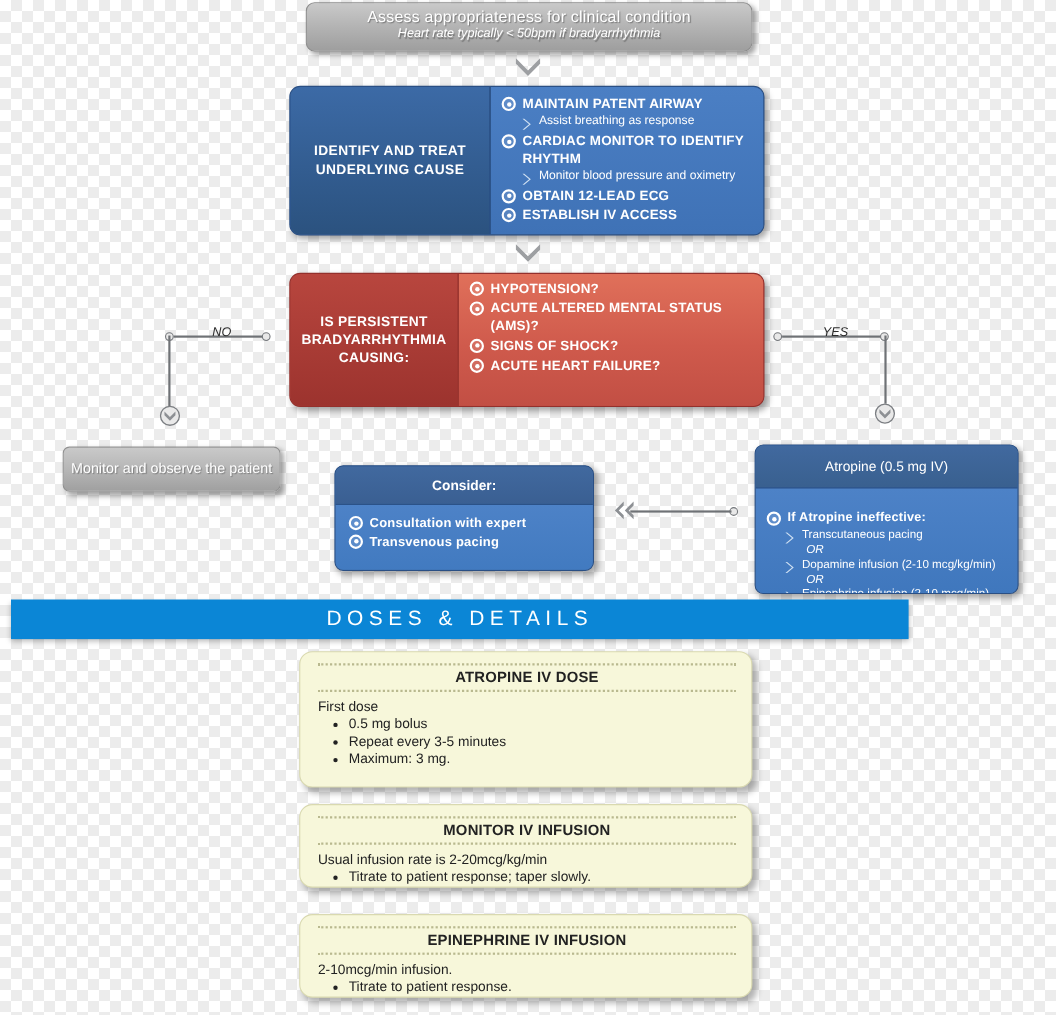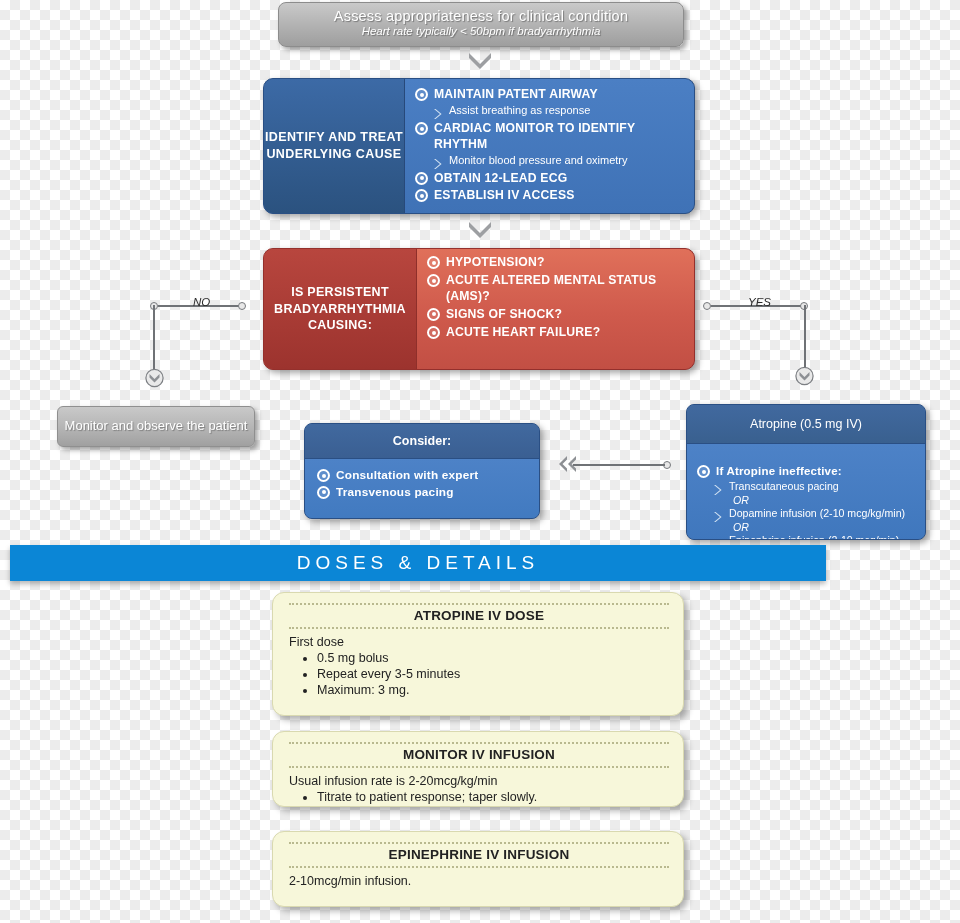--- a/index.html
+++ b/index.html
@@ -45,21 +45,21 @@
   .bluebox {
     left: 263px; top: 78px; width: 432px; height: 136px;
     border-radius: 10px;
     background: #2f5b96;
     border: 1px solid #2a4f84;
     box-shadow: 3px 3px 6px rgba(0,0,0,0.35);
     overflow: hidden;
     display:flex;
   }
   .bluebox .left {
-    width: 140px;
+    width: 181px;
     display:flex; align-items:center; justify-content:center;
     color:#fff; font-size:12.5px; font-weight:bold; text-align:center; line-height:1.35;
     letter-spacing:.4px;
     background: linear-gradient(to bottom, #3c6aa6, #2b527f);
   }
   .bluebox .right {
     flex:1;
     background: linear-gradient(to bottom, #4b7fc4 0%, #3f72b6 100%);
     border-left: 1px solid #27497a;
     padding: 8px 8px 8px 10px;
@@ -379,13 +379,16 @@
   <h3>MONITOR IV INFUSION</h3>
   <p>Usual infusion rate is 2-20mcg/kg/min</p>
   <ul>
     <li>Titrate to patient response; taper slowly.</li>
   </ul>
 </div>
 
 <div class="node dose d3">
   <h3>EPINEPHRINE IV INFUSION</h3>
   <p>2-10mcg/min infusion.</p>
+  <ul>
+    <li>Titrate to patient response.</li>
+  </ul>
 </div>
 
 </body></html>

